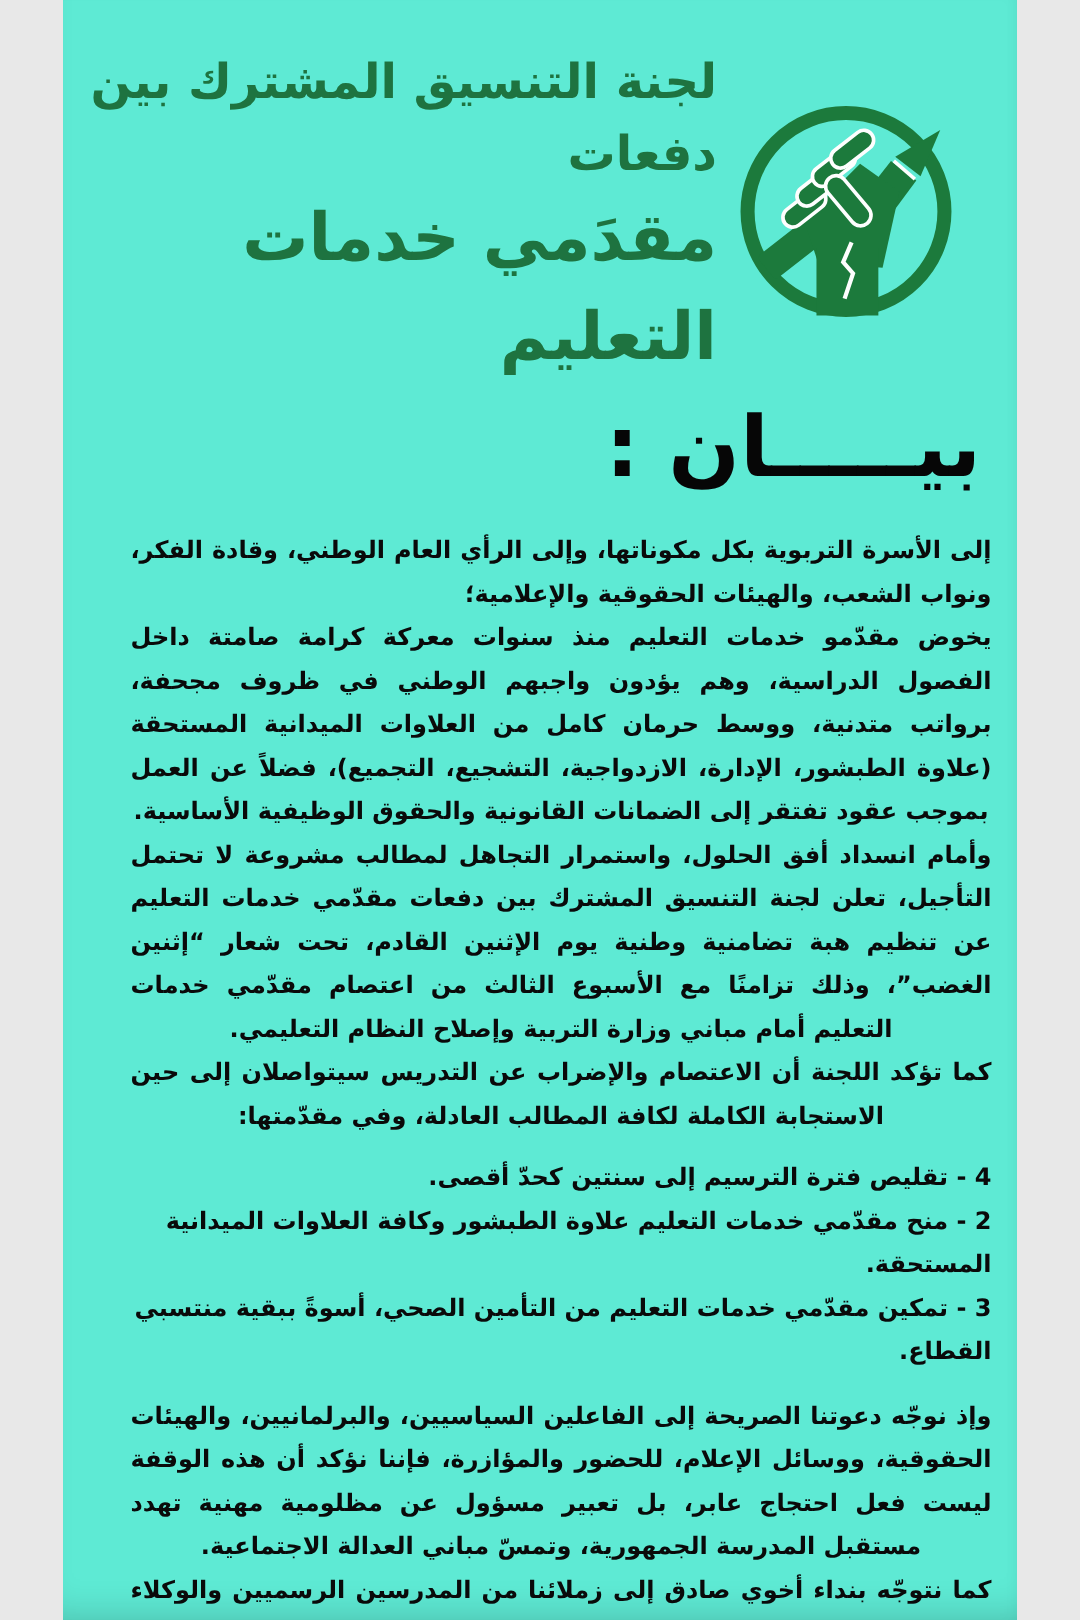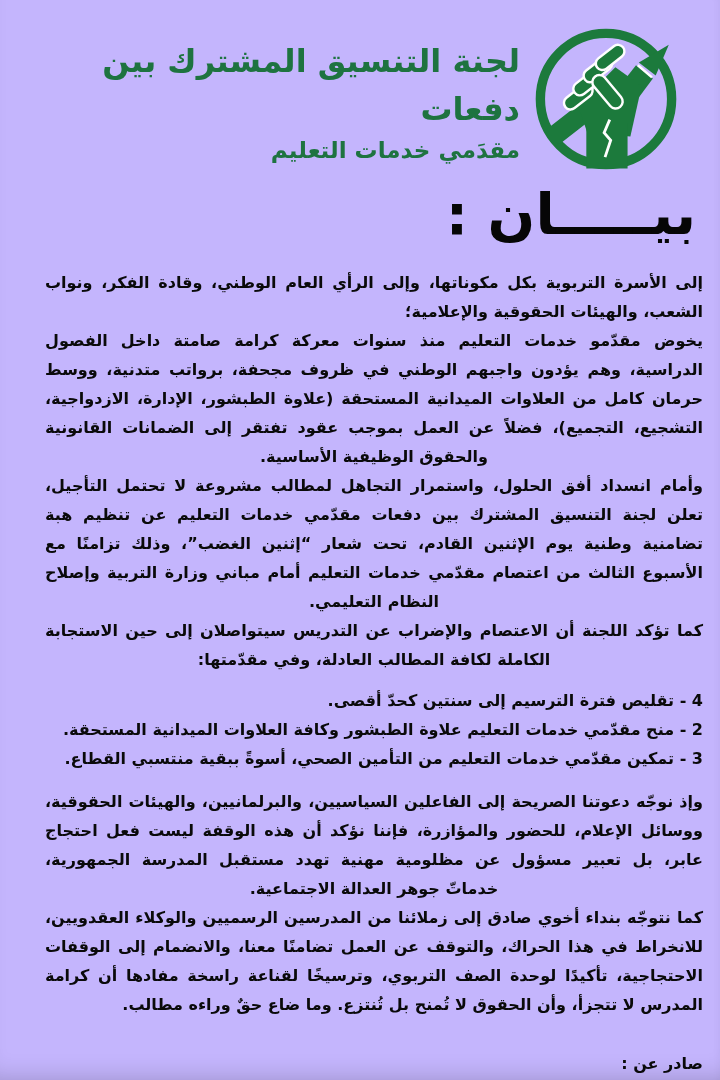--- a/index.html
+++ b/index.html
@@ -1,42 +1,42 @@
 <!DOCTYPE html>
 <html dir="rtl" lang="ar"><head>
 <meta charset="utf-8">
 <style>
   * { margin:0; padding:0; box-sizing:border-box; }
   html,body { background:#e8e8e8; }
   body { font-family:"DejaVu Sans", sans-serif; }
   .page {
     position:relative;
-    width:720px; height:1080px;
+    width:636px; height:1080px;
     margin:0 auto;
-    background:#c4b5fd;
+    background:#5eead4;
     overflow:hidden;
     direction:rtl;
     box-shadow: inset 0 -20px 26px -20px rgba(0,0,0,.22), inset -6px 0 14px -12px rgba(0,0,0,.10);
   }
 
   
   .hdr {
     display:flex; flex-direction:row; align-items:center;
     padding:24px 38px 0 0; gap:10px;
   }
   .logo-wrap { flex:0 0 auto; width:152px; height:150px; }
   .org {
     text-align:right;
     color:#1e7340;
     font-weight:bold;
     line-height:1.5;
     padding-top:6px;
   }
   .org .l1 { font-size:32px; letter-spacing:-1px; }
-  .org .l2 { font-size:23px; letter-spacing:-1px;text-align:right; }
+  .org .l2 { font-size:44px; letter-spacing:-1px;text-align:right; }
 
   
   .title {
     text-align:right;
     padding:6px 24px 0 17px;
     font-size:56px;
     font-weight:bold;
     color:#060606;
     line-height:1.25;
   }
@@ -107,21 +107,21 @@
     <p class="c-last">يخوض مقدّمو خدمات التعليم منذ سنوات معركة كرامة صامتة داخل الفصول الدراسية، وهم يؤدون واجبهم الوطني في ظروف مجحفة، برواتب متدنية، ووسط حرمان كامل من العلاوات الميدانية المستحقة (علاوة الطبشور، الإدارة، الازدواجية، التشجيع، التجميع)، فضلاً عن العمل بموجب عقود تفتقر إلى الضمانات القانونية والحقوق الوظيفية الأساسية.</p>
     <p class="c-last">وأمام انسداد أفق الحلول، واستمرار التجاهل لمطالب مشروعة لا تحتمل التأجيل، تعلن لجنة التنسيق المشترك بين دفعات مقدّمي خدمات التعليم عن تنظيم هبة تضامنية وطنية يوم الإثنين القادم، تحت شعار “إثنين الغضب”، وذلك تزامنًا مع الأسبوع الثالث من اعتصام مقدّمي خدمات التعليم أمام مباني وزارة التربية وإصلاح النظام التعليمي.</p>
     <p class="c-last">كما تؤكد اللجنة أن الاعتصام والإضراب عن التدريس سيتواصلان إلى حين الاستجابة الكاملة لكافة المطالب العادلة، وفي مقدّمتها:</p>
 
     <div class="demands">
       <div class="demand">4 - تقليص فترة الترسيم إلى سنتين كحدّ أقصى.</div>
       <div class="demand">2 - منح مقدّمي خدمات التعليم علاوة الطبشور وكافة العلاوات الميدانية المستحقة.</div>
       <div class="demand">3 - تمكين مقدّمي خدمات التعليم من التأمين الصحي، أسوةً ببقية منتسبي القطاع.</div>
     </div>
 
-    <p class="after-list c-last">وإذ نوجّه دعوتنا الصريحة إلى الفاعلين السياسيين، والبرلمانيين، والهيئات الحقوقية، ووسائل الإعلام، للحضور والمؤازرة، فإننا نؤكد أن هذه الوقفة ليست فعل احتجاج عابر، بل تعبير مسؤول عن مظلومية مهنية تهدد مستقبل المدرسة الجمهورية، خدماتّ جوهر العدالة الاجتماعية.</p>
+    <p class="after-list c-last">وإذ نوجّه دعوتنا الصريحة إلى الفاعلين السياسيين، والبرلمانيين، والهيئات الحقوقية، ووسائل الإعلام، للحضور والمؤازرة، فإننا نؤكد أن هذه الوقفة ليست فعل احتجاج عابر، بل تعبير مسؤول عن مظلومية مهنية تهدد مستقبل المدرسة الجمهورية، وتمسّ مباني العدالة الاجتماعية.</p>
     <p>كما نتوجّه بنداء أخوي صادق إلى زملائنا من المدرسين الرسميين والوكلاء العقدويين، للانخراط في هذا الحراك، والتوقف عن العمل تضامنًا معنا، والانضمام إلى الوقفات الاحتجاجية، تأكيدًا لوحدة الصف التربوي، وترسيخًا لقناعة راسخة مفادها أن كرامة المدرس لا تتجزأ، وأن الحقوق لا تُمنح بل تُنتزع. وما ضاع حقٌ وراءه مطالب.</p>
   </div>
 
   <div class="foot">
     <div class="issued">صادر عن :</div>
     <div class="issued">لجنة التنسيق المشترك بين دفعات مقدّمي خدمات التعليم</div>
 
   </div>
 
 </div>

